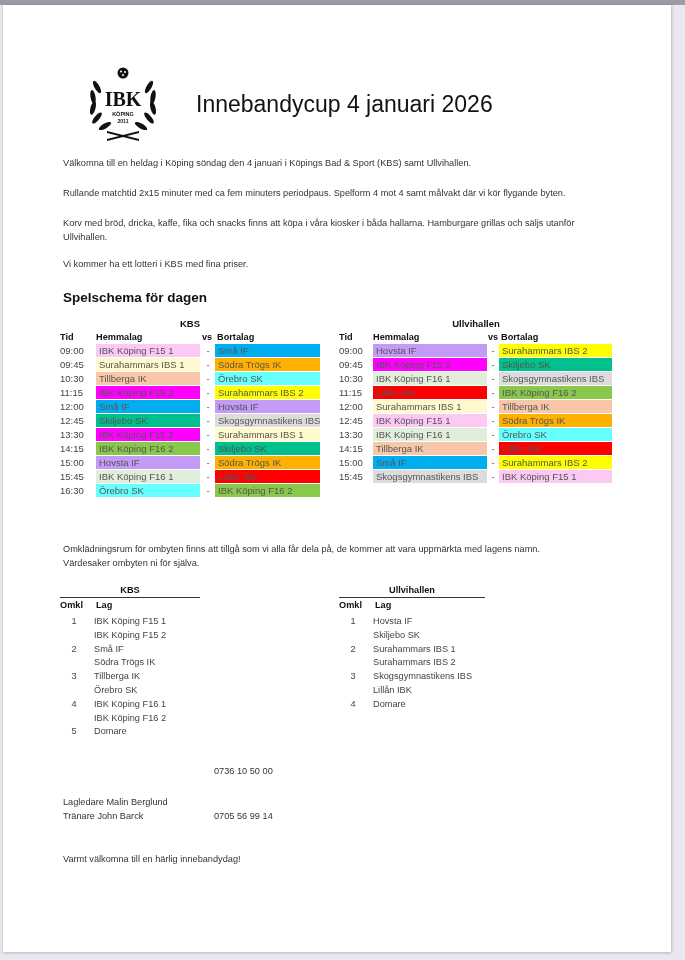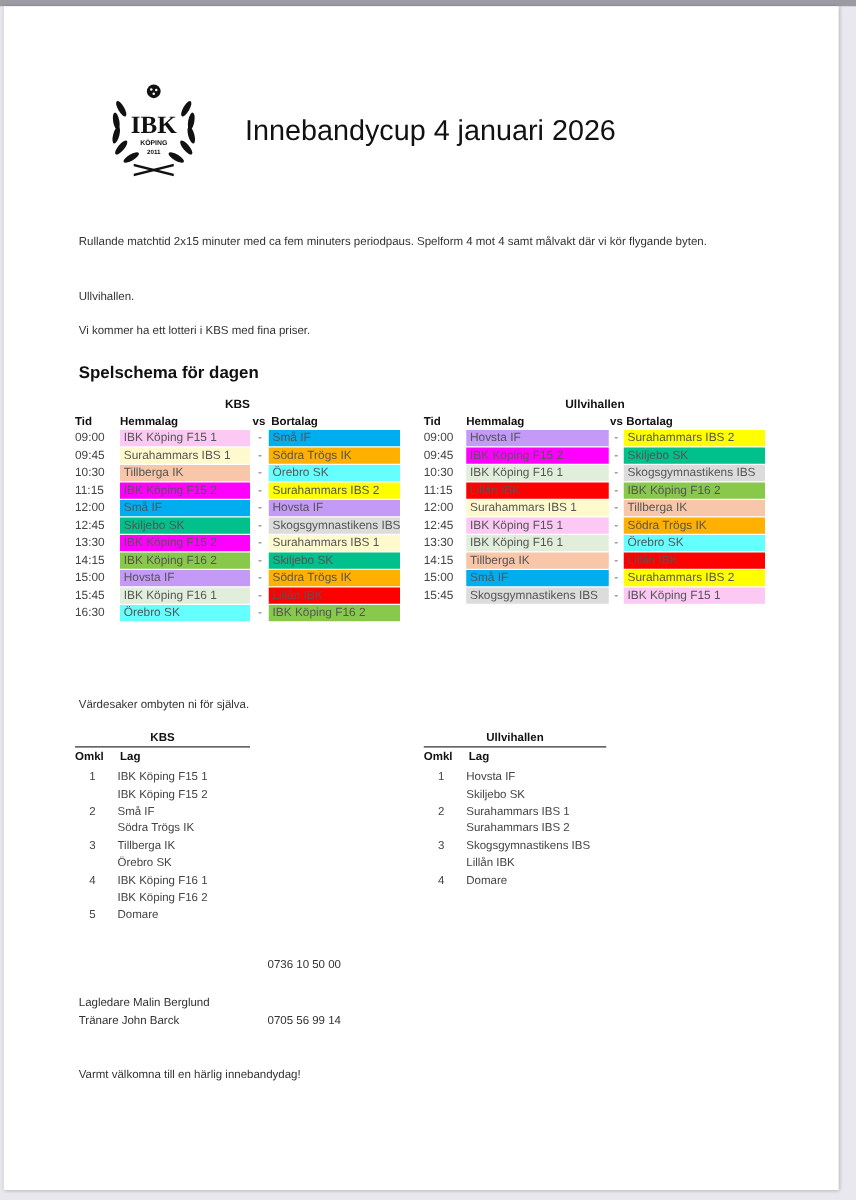--- a/index.html
+++ b/index.html
@@ -61,21 +61,23 @@
         <path d="M54 66 L22 74 L22 76 L54 68 Z"></path>
       </g>
       <text x="38" y="41" text-anchor="middle" font-family="'Liberation Serif', serif" font-weight="bold" font-size="20" fill="#111">IBK</text>
       <text x="38" y="51" text-anchor="middle" font-family="'Liberation Sans', sans-serif" font-weight="bold" font-size="5.5" fill="#111">KÖPING</text>
       <text x="38" y="58" text-anchor="middle" font-family="'Liberation Sans', sans-serif" font-weight="bold" font-size="5" fill="#111">2011</text>
     </svg>
   </div>
 
   <div class="abs title">Innebandycup 4 januari 2026</div>
 
+  <div class="abs para" style="top:152px">Välkomna till en heldag i Köping söndag den 4 januari i Köpings Bad &amp; Sport (KBS) samt Ullvihallen.</div>
   <div class="abs para" style="top:182px">Rullande matchtid 2x15 minuter med ca fem minuters periodpaus. Spelform 4 mot 4 samt målvakt där vi kör flygande byten.</div>
+  <div class="abs para" style="top:212px">Korv med bröd, dricka, kaffe, fika och snacks finns att köpa i våra kiosker i båda hallarna. Hamburgare grillas och säljs utanför</div>
   <div class="abs para" style="top:226px">Ullvihallen.</div>
   <div class="abs para" style="top:253px">Vi kommer ha ett lotteri i KBS med fina priser.</div>
 
   <div class="abs h2">Spelschema för dagen</div>
 
   <div class="abs" style="left:57px; top:313px; width:260px;">
     <div class="abs sched-title" style="left:0; top:0; width:260px;">KBS</div>
     <div class="abs colhdr" style="left:0; top:14px;">Tid</div>
     <div class="abs colhdr" style="left:36px; top:14px;">Hemmalag</div>
     <div class="abs colhdr" style="left:142px; top:14px;">vs</div>
@@ -213,20 +215,21 @@
         </div>
         <div class="row" style="left: 0px; top: 152px; width: 274px;">
           <span class="t">15:45</span>
           <span class="h" style="left:34px;width:114px;background:#dcdcdc">Skogsgymnastikens IBS</span>
           <span class="d" style="left:150px">-</span>
           <span class="a" style="left:160px;width:113px;background:#fcc8f4">IBK Köping F15 1</span>
         </div>
       </div>
   </div>
 
+  <div class="abs para" style="top:538px">Omklädningsrum för ombyten finns att tillgå som vi alla får dela på, de kommer att vara uppmärkta med lagens namn.</div>
   <div class="abs para" style="top:552px">Värdesaker ombyten ni för själva.</div>
 
   <div class="abs" style="left:57px; top:580px; width:140px;">
     <div class="abs cr-title" style="left:0; top:0; width:140px;">KBS</div>
     <div class="abs cr-hdr" style="left:0; top:15px;">Omkl</div>
     <div class="abs cr-hdr" style="left:36px; top:15px;">Lag</div>
     <div id="cr-kbs-rows">
         <div class="cr-row" style="left: 0px; top: 29px; width: 160px;">
           <span class="n">1</span>
           <span class="l">IBK Köping F15 1</span>

